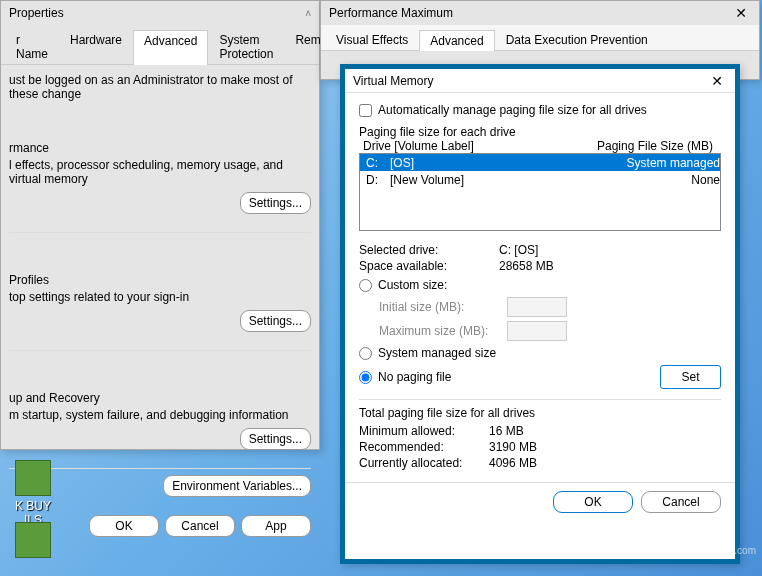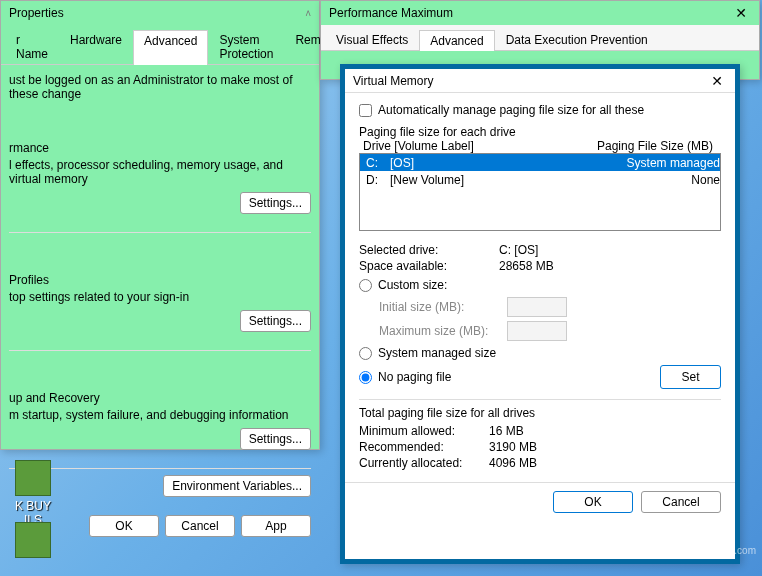--- a/index.html
+++ b/index.html
@@ -1,31 +1,31 @@
 <!DOCTYPE html>
 <html><head>
 <meta charset="utf-8">
 <style>
 * { box-sizing: border-box; font-family: "Segoe UI", Tahoma, sans-serif; font-size: 12px; margin: 0; padding: 0; }
 body { width: 762px; height: 576px; background: linear-gradient(135deg, #a8d0f0, #6ab0e8, #4a90d8); overflow: hidden; position: relative; }
 
-.win { position: absolute; background: #86efac; border: 1px solid #aaa; box-shadow: 2px 2px 8px rgba(0,0,0,0.2); }
+.win { position: absolute; background: #e5e5e5; border: 1px solid #aaa; box-shadow: 2px 2px 8px rgba(0,0,0,0.2); }
 
 
 #props { left: 0; top: 0; width: 320px; height: 450px; }
 .titlebar { height: 24px; padding: 3px 8px; font-size: 12px; display: flex; align-items: center; justify-content: space-between; }
 .tabs { display: flex; border-bottom: 1px solid #ccc; padding: 4px 4px 0 4px; gap: 0; }
 .tab { padding: 3px 10px; border: 1px solid transparent; border-bottom: none; cursor: default; }
 .tab.active { border-color: #ccc; background: #fff; position: relative; top: 1px; }
 .pbody { padding: 8px; font-size: 12px; }
 .group { margin-bottom: 18px; }
 .grouplabel { margin-bottom: 3px; margin-top: 40px; }
 .groupdesc { margin-bottom: 6px; }
 .btnrow { display: flex; justify-content: flex-end; margin-top: 6px; }
-button.win-btn { min-width: 70px; height: 22px; border: 1px solid #999; background: #fff; border-radius: 3px; padding: 0 8px; font-size: 12px; cursor: default; }
+button.win-btn { min-width: 70px; height: 22px; border: 1px solid #999; background: #fff; border-radius: 9px; padding: 0 8px; font-size: 12px; cursor: default; }
 button.win-btn:focus, button.win-btn.primary { border-color: #0078d4; }
 .sep { border-top: 1px solid #ddd; margin: 6px 0; }
 .footer-btns { display: flex; gap: 6px; justify-content: flex-end; padding: 10px 8px; }
 
 
 #perf { left: 320px; top: 0; width: 440px; height: 80px; }
 .chev { display: flex; justify-content: center; color: #777; font-size: 10px; }
 .perf-tabs { display: flex; border-bottom: 1px solid #ccc; padding: 4px 19px 0 4px; gap: 0; background: #f6f6f6; }
 
 
@@ -132,21 +132,21 @@
 </div>
 
 <div class="win" id="vm">
   <div class="titlebar">
     <span>Virtual Memory</span>
     <span class="close-x">✕</span>
   </div>
   <div class="vmbody">
     <div class="checkbox-row">
       <input type="checkbox" style="">
-      <span>Automatically manage paging file size for all these</span>
+      <span>Automatically manage paging file size for all drives</span>
     </div>
     <div>Paging file size for each drive</div>
     <div class="listhead">
       <div class="c1">Drive  [Volume Label]</div>
       <div class="c2">Paging File Size (MB)</div>
     </div>
     <div class="listbox">
       <div class="listrow sel">
         <div class="d">C:</div>
         <div class="v">[OS]</div>

